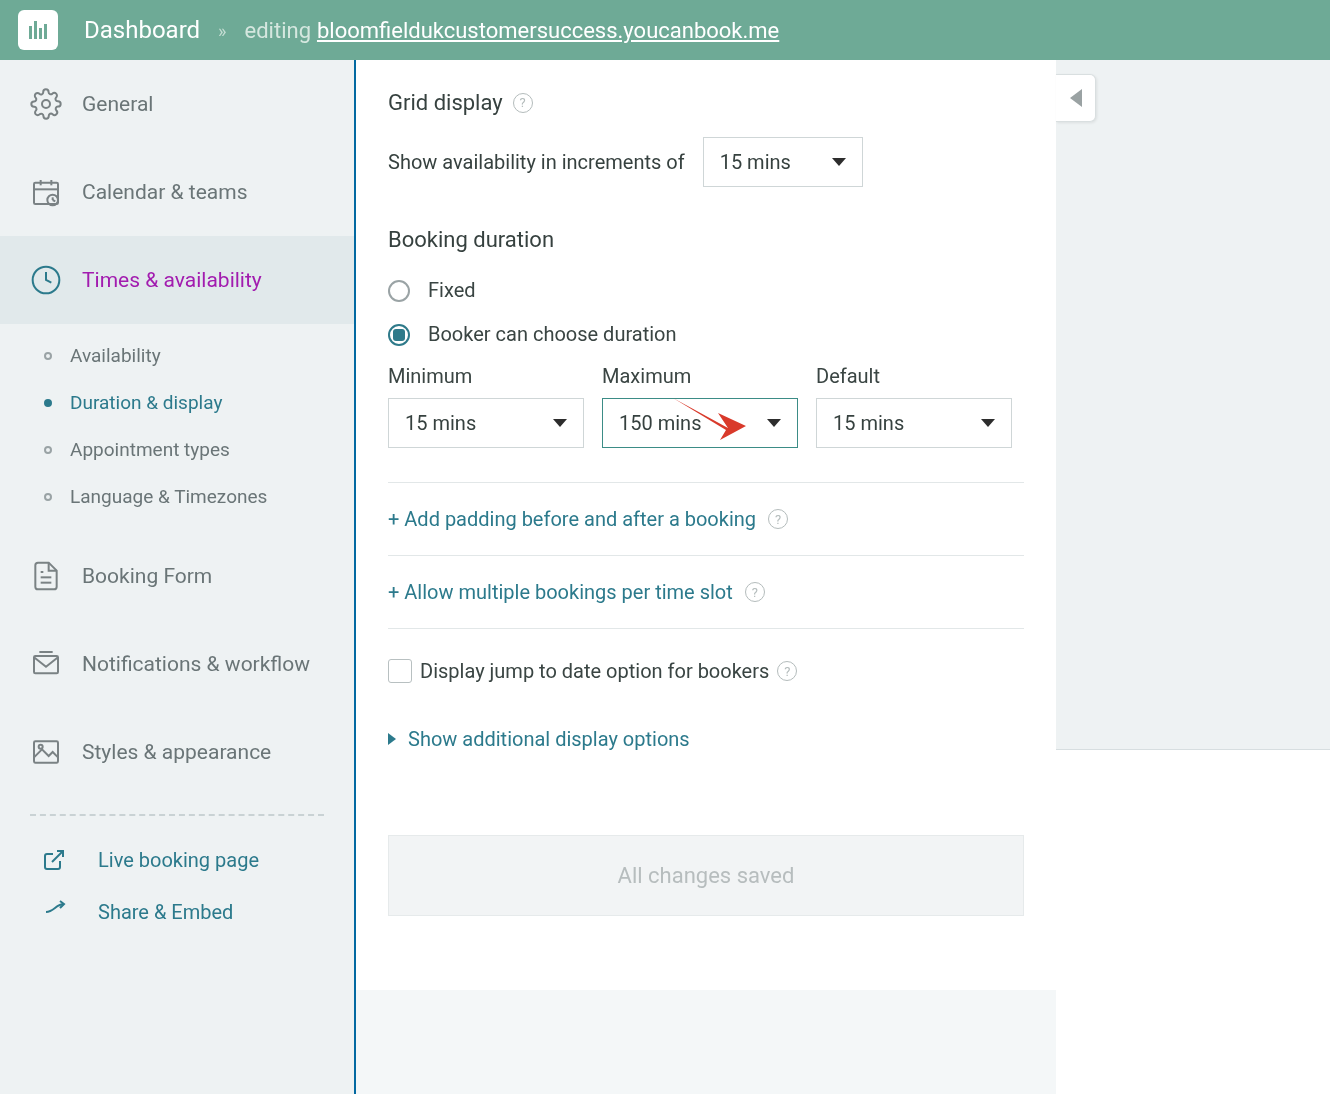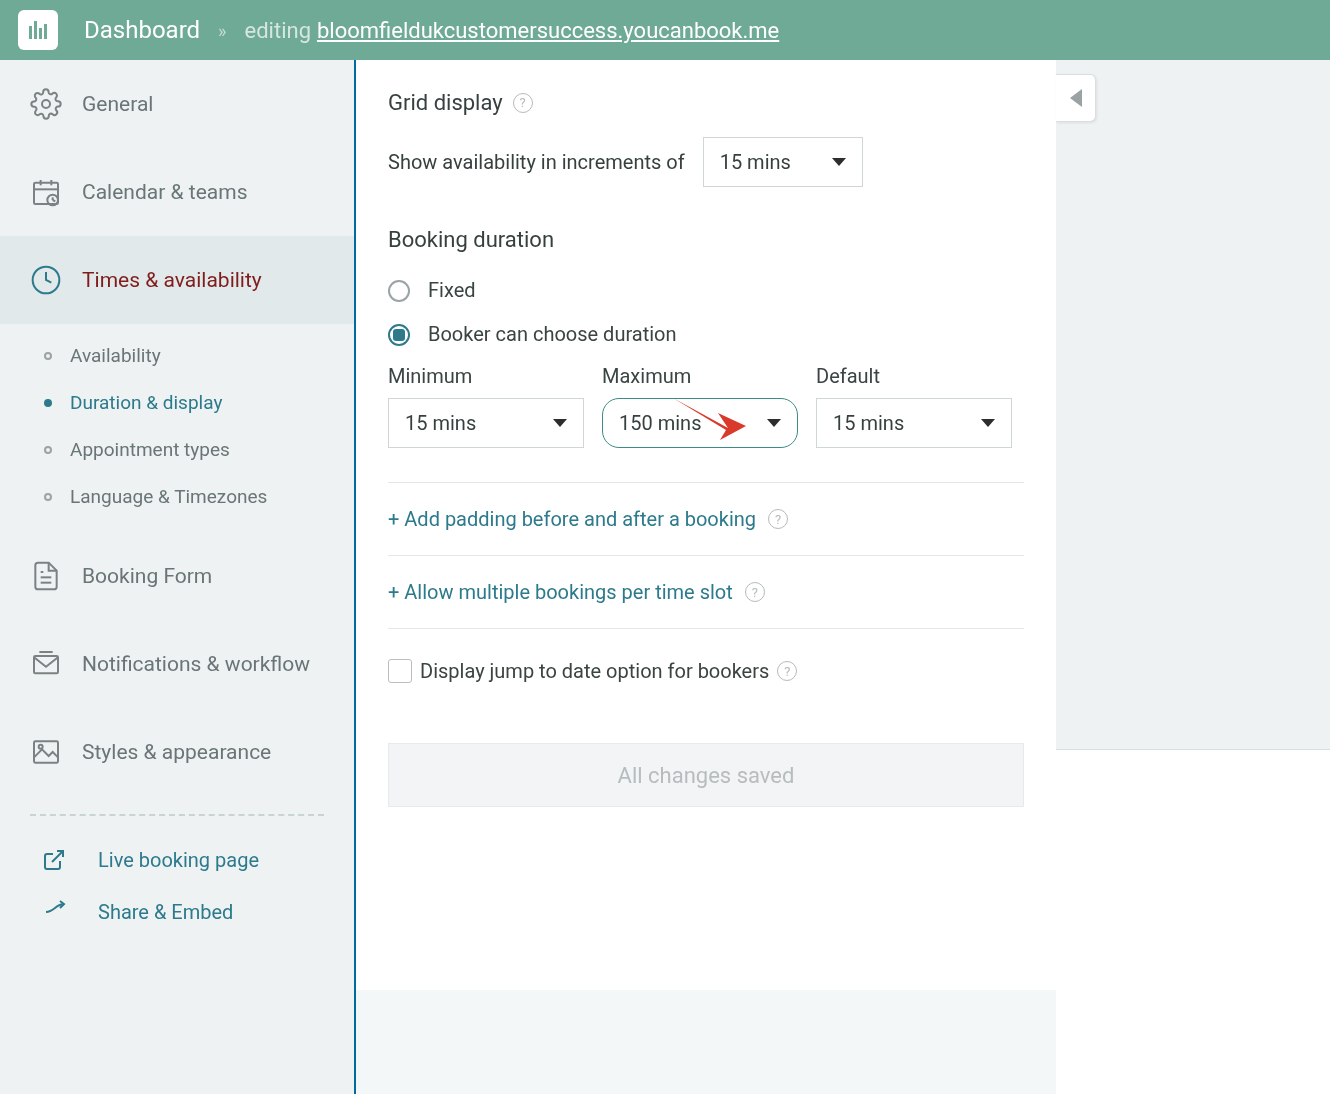--- a/index.html
+++ b/index.html
@@ -28,21 +28,21 @@
       width: 356px; background: #eef2f3; padding: 0;
       border-right: 2px solid #0369a1;
     }
     .nav-item {
       display: flex; align-items: center; gap: 20px;
       padding: 0 30px; height: 88px; color: #6a7577; font-size: 21px;
       cursor: pointer;
     }
     .nav-icon { width: 32px; height: 32px; color: #7a8284; display:flex; align-items:center; justify-content:center;}
     .nav-item.active {
-      background: #e1e9eb; color: #7f1d1d;
+      background: #e1e9eb; color: #a21caf;
     }
     .nav-item.active .nav-icon { color: #2c7a8c; }
     .sub-list { padding: 8px 4px 12px 0; }
     .sub-item {
       display: flex; align-items: center; gap: 18px;
       padding: 12px 30px 12px 44px; color: #6a7577; font-size: 19px;
       cursor: pointer;
     }
     .bullet { width: 8px; height: 8px; border: 2px solid #9aa3a5; border-radius: 50%; }
     .sub-item.active { color: #2c7a8c; }
@@ -72,21 +72,21 @@
       width: 20px; height: 20px; border: 1.5px solid #b4bcbc; border-radius: 50%;
       display: inline-flex; align-items: center; justify-content: center;
       font-size: 13px; color: #b4bcbc;
     }
     .row { display: flex; align-items: center; gap: 18px; padding: 0 32px; margin-top: 22px; font-size: 20px; color: #36413f;}
     .select {
       border: 1px solid #cfd6d7; height: 50px; min-width: 160px;
       display: flex; align-items: center; justify-content: space-between;
       padding: 0 16px; font-size: 20px; color: #36413f; background:#fff; cursor:pointer;
     }
-    .select.active { border-color: #3b8c86; border-radius: 17px; }
+    .select.active { border-color: #3b8c86; }
     .caret { width: 0; height: 0; border-left: 7px solid transparent; border-right: 7px solid transparent; border-top: 8px solid #2d2d2d; }
     
     .radio-group { padding: 16px 32px 0; }
     .radio-row { display: flex; align-items: flex-end; gap: 18px; font-size: 20px; color: #3a4543; padding: 10px 0; cursor:pointer;}
     .radio { width: 22px; height: 22px; border: 2px solid #9aa3a5; border-radius: 50%; display:flex; align-items:center; justify-content:center;}
     .radio.checked { border-color: #2e7a8a;}
     .radio.checked::after { content:""; width:12px; height:12px; background:#2e7a8a; border-radius: 3px; }
     
     .three-col { display: flex; gap: 18px; padding: 0 32px; margin-top: 8px; align-items: center;}
     .col { display:flex; flex-direction:column; gap: 10px;}
@@ -97,21 +97,21 @@
     .expand-row {
       padding: 24px 32px 24px; color: #2c7a8c; font-size: 20px; display:flex; align-items:center; gap: 12px; cursor:pointer;
     }
     .checkbox-row {
       padding: 30px 32px 0; display: flex; align-items: center; gap: 8px; font-size: 20px; color: #3a4543;
     }
     .checkbox { width: 24px; height: 24px; border: 1.5px solid #b8c0c1; border-radius: 3px; background:#fff; cursor:pointer;}
     .caret-right { display:inline-block; width:0; height:0; border-top:6px solid transparent; border-bottom:6px solid transparent; border-left:8px solid #2c7a8c;}
     
     .save-bar {
-      margin: 60px 32px 0; height: 64px; background: #f2f4f5; border: 1px solid #e6eaeb;
+      margin: 60px 32px 0; height: 81px; background: #f2f4f5; border: 1px solid #e6eaeb;
       display: flex; align-items: center; justify-content: center;
       color: #b7bdbe; font-size: 22px;
     }
 
     .collapse-tab {
       position: absolute; top: 14px; right: -40px; width: 40px; height: 48px;
       background: #fff; border:1px solid #d9dfe0; border-left:none;
       border-radius: 0 6px 6px 0;
       display:flex; align-items:center; justify-content:center; cursor:pointer;
       box-shadow: 1px 1px 3px rgba(0,0,0,0.08);
@@ -341,20 +341,24 @@
         <span class="help-icon">?</span>
       </div>
 
       <div class="hr" style="margin-top:0"></div>
       <div class="checkbox-row">
         <span class="checkbox"></span>
         <span>Display jump to date option for bookers</span>
         <span class="help-icon">?</span>
       </div>
 
+      <div class="expand-row" style="padding-top:44px">
+        <span class="caret-right"></span>
+        <span>Show additional display options</span>
+      </div>
 
       <div class="save-bar">
         <span>All changes saved</span>
       </div>
 
     </div>
 
     <svg class="arrow-pointer" viewBox="0 0 80 60">
       <path d="M5 10 L60 40 L50 25 L78 38 L52 52 L58 42 L5 10 Z" fill="#d93a2b"></path>
     </svg>

